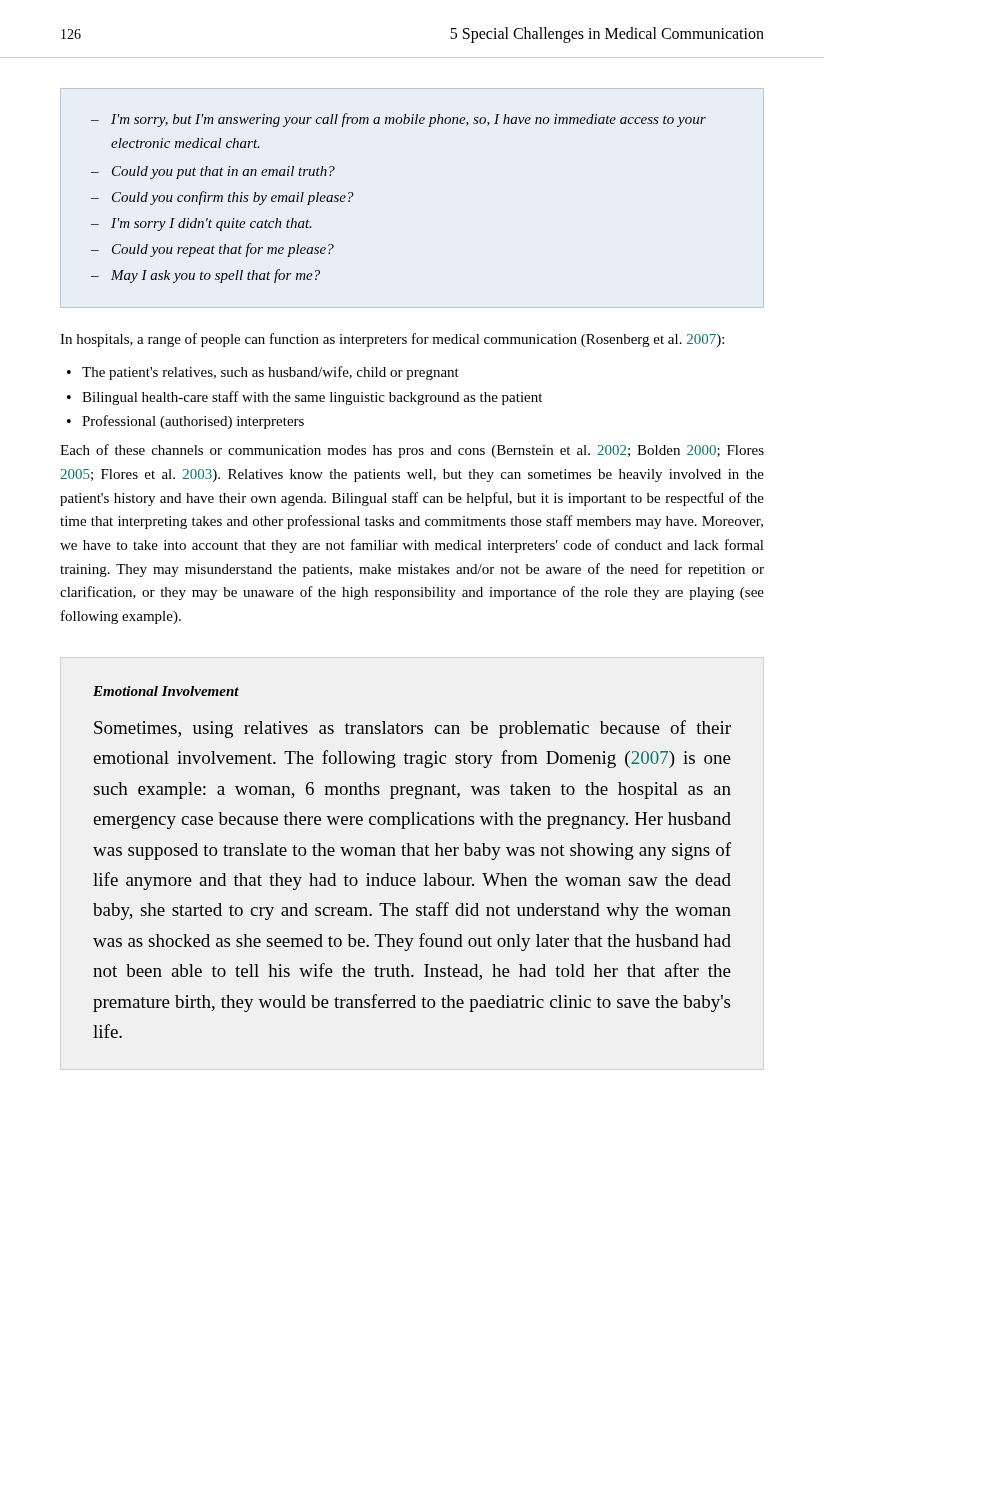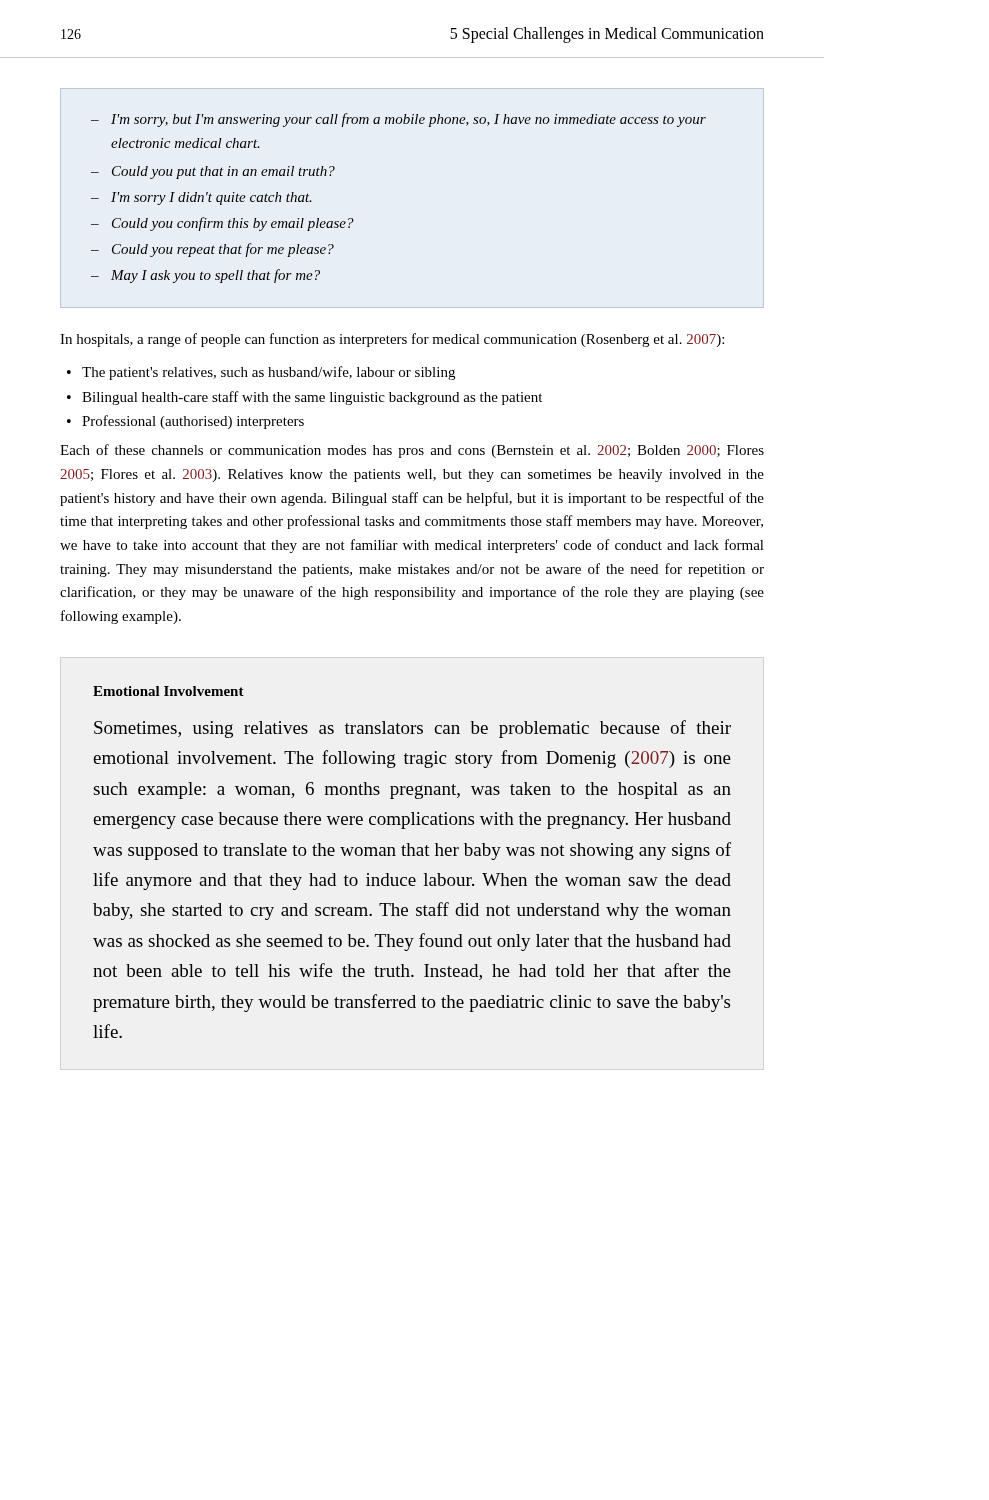--- a/index.html
+++ b/index.html
@@ -115,35 +115,36 @@
     }
 
     .bullet-list li::before {
       content: "•";
       position: absolute;
       left: 6px;
       font-size: 16px;
     }
 
     .ref-link {
-      color: #7f1d1d;
+      color: #0f766e;
       text-decoration: none;
     }
 
     .gray-box {
       background-color: #f0f0f0;
       border: 1px solid #d0d0d0;
       padding: 22px 32px 22px 32px;
       margin-top: 28px;
     }
 
     .gray-box-title {
       font-weight: bold;
       font-size: 15px;
       margin-bottom: 10px;
+      font-style: italic;
     }
 
     .gray-box-text {
       font-size: 19px;
       line-height: 1.6;
       text-align: justify;
     }
   </style>
 </head>
 <body>
@@ -156,34 +157,34 @@
   </div>
 
   <div class="content">
 
     <div class="blue-box">
       <ul>
         <li class="two-line">
           I'm sorry, but I'm answering your call from a mobile phone, so, I have no immediate access to your electronic medical chart.
         </li>
         <li>Could you put that in an email truth?</li>
+        <li>Could you confirm this by email please?</li>
         <li>I'm sorry I didn't quite catch that.</li>
-        <li>Could you confirm this by email please?</li>
         <li>Could you repeat that for me please?</li>
         <li>May I ask you to spell that for me?</li>
       </ul>
     </div>
 
 
     <p class="body-text">
       In hospitals, a range of people can function as interpreters for medical communication (Rosenberg et al. <a class="ref-link" href="#">2007</a>):
     </p>
 
     <ul class="bullet-list">
-      <li>The patient's relatives, such as husband/wife, labour or sibling</li>
+      <li>The patient's relatives, such as husband/wife, child or pregnant</li>
       <li>Bilingual health-care staff with the same linguistic background as the patient</li>
       <li>Professional (authorised) interpreters</li>
     </ul>
 
     <p class="body-text">
       Each of these channels or communication modes has pros and cons (Bernstein et al. <a class="ref-link" href="#">2002</a>; Bolden <a class="ref-link" href="#">2000</a>; Flores <a class="ref-link" href="#">2005</a>; Flores et al. <a class="ref-link" href="#">2003</a>). Relatives know the patients well, but they can sometimes be heavily involved in the patient's history and have their own agenda. Bilingual staff can be helpful, but it is important to be respectful of the time that interpreting takes and other professional tasks and commitments those staff members may have. Moreover, we have to take into account that they are not familiar with medical interpreters' code of conduct and lack formal training. They may misunderstand the patients, make mistakes and/or not be aware of the need for repetition or clarification, or they may be unaware of the high responsibility and importance of the role they are playing (see following example).
     </p>
 
     <div class="gray-box">
       <div class="gray-box-title">Emotional Involvement</div>

